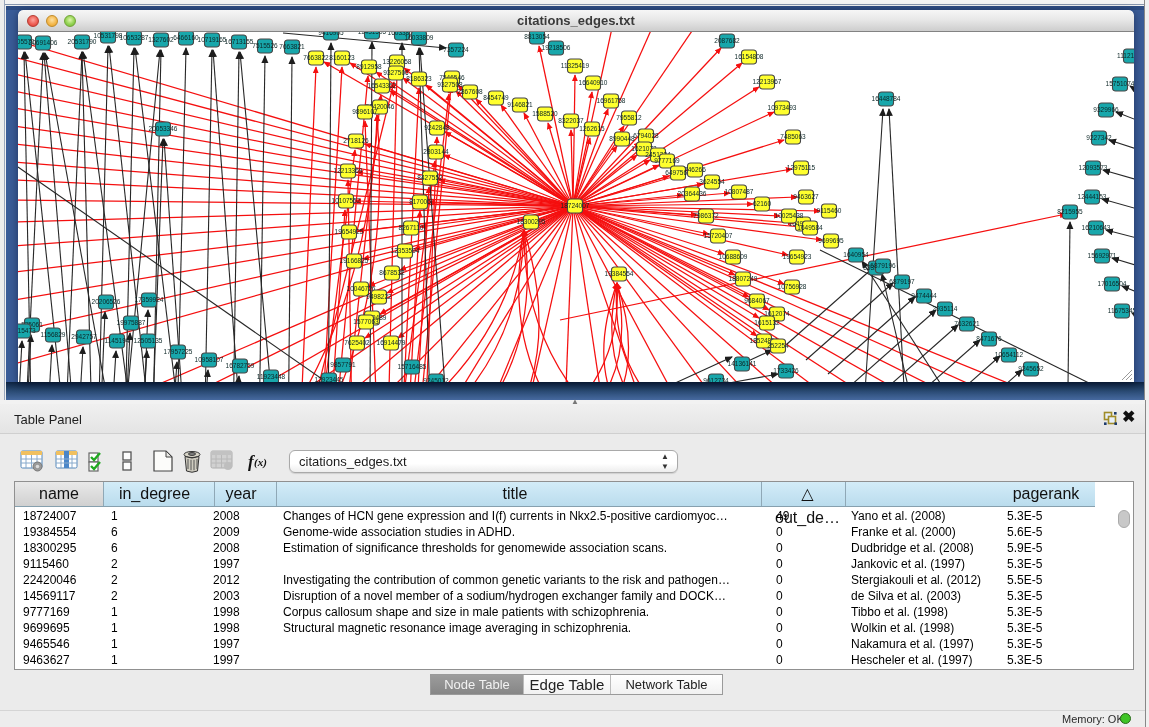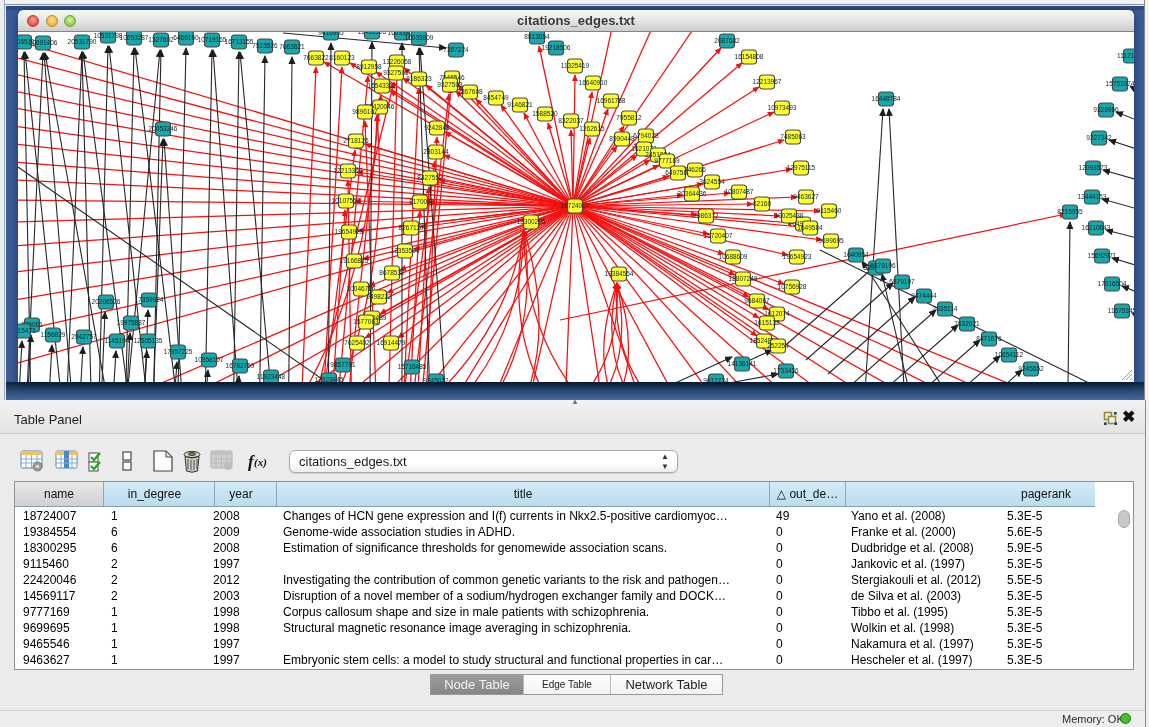--- a/index.html
+++ b/index.html
@@ -593,21 +593,21 @@
   <div class="abs" style="left:289px;top:46px;width:389px;height:23px;background:linear-gradient(180deg,#ffffff 0%,#ffffff 60%,#ededed 100%);border:1px solid #a9a9a9;border-radius:6px;box-shadow:0 1px 1px rgba(0,0,0,.12)">
     <div class="abs" style="left:9px;top:3px;font-size:13px;color:#1a1a1a">citations_edges.txt</div>
     <div class="abs" style="right:8px;top:1px;font-size:8px;color:#333;line-height:10px">▲<br>▼</div>
   </div>
 
   <div class="abs" style="left:14px;top:77px;width:1120px;height:189px;background:#fff;border:1px solid #909090">
     <div class="abs" style="left:0;top:0;width:1080px;height:25px;background:linear-gradient(180deg,#d3ecf8,#badced);border-bottom:1px solid #86a0ae">
       <div class="abs hc" style="left:0;width:89px;background:linear-gradient(180deg,#e9e9e9,#d0d0d0)">name</div>
       <div class="abs hc" style="left:80px;width:120px">in_degree</div>
       <div class="abs hc" style="left:191px;width:71px">year</div>
-      <div class="abs hc" style="left:262px;width:493px">title</div>
+      <div class="abs hc" style="left:254px;width:493px">title</div>
       <div class="abs hc" style="left:755px;width:76px">△ out_de…</div>
       <div class="abs hc" style="left:982px;width:98px;border-right:none">pagerank</div>
     </div>
     <div class="abs" style="left:1103px;top:28px;width:12px;height:18px;background:#c8c8c8;border:1px solid #aaa;border-radius:6px"></div>
   </div>
   <div class="trow" style="top:104px">
 <span style="left:8px">18724007</span>
       <span style="left:96px">1</span>
       <span style="left:198px">2008</span>
       <span style="left:268px;width:488px">Changes of HCN gene expression and I(f) currents in Nkx2.5-positive cardiomyoc…</span>
@@ -658,21 +658,21 @@
       <span style="left:761px">0</span>
       <span style="left:836px;width:148px">de Silva et al. (2003)</span>
       <span style="left:992px">5.3E-5</span>
 </div>
 <div class="trow" style="top:200px">
 <span style="left:8px">9777169</span>
       <span style="left:96px">1</span>
       <span style="left:198px">1998</span>
       <span style="left:268px;width:488px">Corpus callosum shape and size in male patients with schizophrenia.</span>
       <span style="left:761px">0</span>
-      <span style="left:836px;width:148px">Tibbo et al. (1995)</span>
+      <span style="left:836px;width:148px">Tibbo et al. (1998)</span>
       <span style="left:992px">5.3E-5</span>
 </div>
 <div class="trow" style="top:216px">
 <span style="left:8px">9699695</span>
       <span style="left:96px">1</span>
       <span style="left:198px">1998</span>
       <span style="left:268px;width:488px">Structural magnetic resonance image averaging in schizophrenia.</span>
       <span style="left:761px">0</span>
       <span style="left:836px;width:148px">Wolkin et al. (1998)</span>
       <span style="left:992px">5.3E-5</span>
@@ -682,35 +682,34 @@
       <span style="left:96px">1</span>
       <span style="left:198px">1997</span>
       <span style="left:761px">0</span>
       <span style="left:836px;width:148px">Nakamura et al. (1997)</span>
       <span style="left:992px">5.3E-5</span>
 </div>
 <div class="trow" style="top:248px">
 <span style="left:8px">9463627</span>
       <span style="left:96px">1</span>
       <span style="left:198px">1997</span>
-      <span style="left:268px;width:488px">Embryonic stem cells: a model to study structural and functional properties in car…</span>
       <span style="left:761px">0</span>
       <span style="left:836px;width:148px">Hescheler et al. (1997)</span>
       <span style="left:992px">5.3E-5</span>
 </div>
 
   <div class="abs" style="left:430px;top:270px;height:21px;display:flex;border:1px solid #9a9a9a;border-radius:0;overflow:hidden;background:#fff">
     <div style="width:92px;text-align:center;font-size:13px;line-height:19px;color:#f2f2f2;background:linear-gradient(180deg,#9c9c9c,#868686)">Node Table</div>
-    <div style="width:87px;text-align:center;font-size:10px;line-height:19px;color:#222;background:linear-gradient(180deg,#ffffff,#f1f1f1);border-left:1px solid #bbb">Edge Table</div>
+    <div style="width:87px;text-align:center;font-size:15px;line-height:19px;color:#222;background:linear-gradient(180deg,#ffffff,#f1f1f1);border-left:1px solid #bbb">Edge Table</div>
     <div style="width:112px;text-align:center;font-size:13px;line-height:19px;color:#222;background:linear-gradient(180deg,#ffffff,#f1f1f1);border-left:1px solid #bbb">Network Table</div>
   </div>
 </div>
 
 <div class="abs" style="left:0;top:710px;width:1149px;height:17px;background:#ededed;border-top:1px solid #d5d5d5">
   <div class="abs" style="left:1062px;top:2px;font-size:11px;color:#2a2a2a">Memory: OK</div>
   <div class="abs" style="left:1120px;top:1.5px;width:11px;height:11px;border-radius:50%;background:#3fc426;border:1px solid #2a6b1a"></div>
 </div>
 <div class="abs" style="left:1145px;top:400px;width:4px;height:327px;background:#f0f0f0;border-left:1px solid #888"></div>
 
 <style>
-.hc { top:0; height:24px; text-align:center; font-size:12px; line-height:24px; color:#111; border-right:1px solid #8fa8b6; }
+.hc { top:0; height:24px; text-align:center; font-size:16px; line-height:24px; color:#111; border-right:1px solid #8fa8b6; }
 .trow { position:absolute; left:15px; width:1080px; height:16px; font-size:12px; color:#000; }
 .trow span { position:absolute; top:1px; white-space:nowrap; overflow:hidden; }
 </style>
 </body></html>

